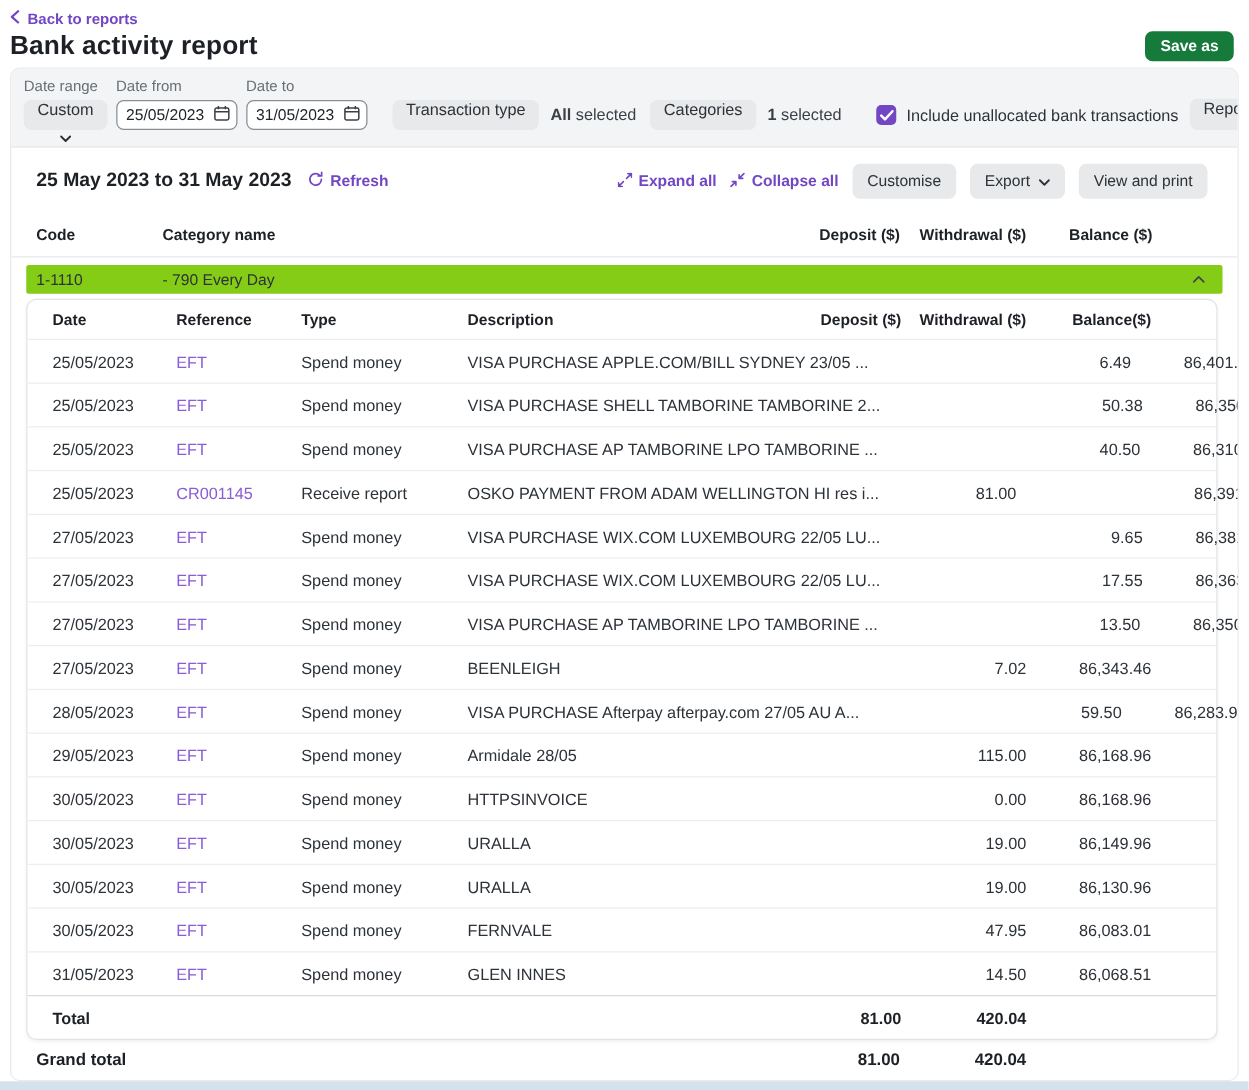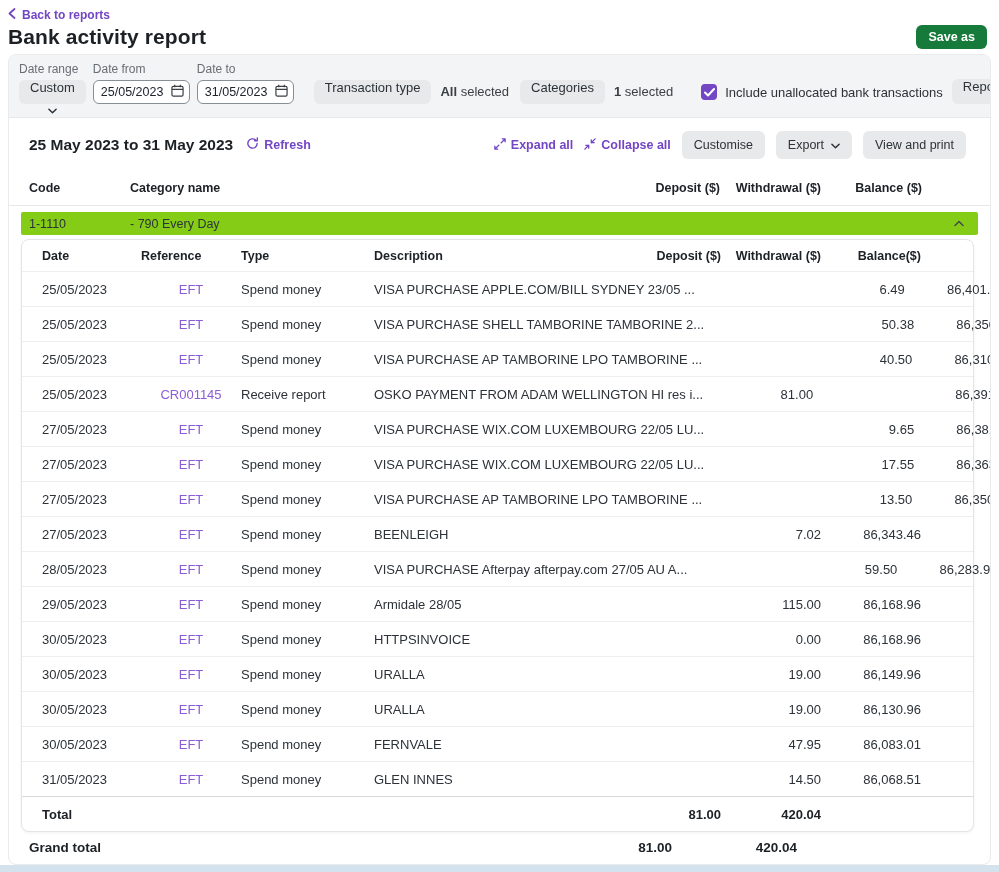--- a/index.html
+++ b/index.html
@@ -65,27 +65,27 @@
   .group-chevron { display:flex; align-items:center; cursor:pointer; color:#3f454c; }
 
   
   .inner-card { margin:4px 16px 0 12px; border:1px solid #e2e4e7; border-radius:8px;
     box-shadow:0 1px 3px rgba(20,30,40,.06); background:#fff; }
   .inner-grid { display:grid; grid-template-columns:99px 100px 133px 1fr 110px 100px 100px; }
   .inner-head { padding:8px 52px 8px 20px; height:31px; font-size:12.5px; font-weight:700; color:#1d2126; align-items:center; }
   .t-row { padding:0 52px 0 20px; height:35px; align-items:center; border-top:1px solid #eceef0;
     font-size:13px; color:#2c3238; }
   .t-row .desc { white-space:nowrap; overflow:visible; }
-  .ref-link { color:#8a5cd6; font-size:13px;text-align:center; }
+  .ref-link { color:#8a5cd6; font-size:13px; }
   .total-row { padding:9px 52px 9px 20px; height:35px; border-top:1px solid #d8dbde;
     font-size:13px; font-weight:700; color:#1d2126; align-items:center; }
 
   
   .grand-row { margin-top:auto; padding:8px 68px 9px 20px; height:33px;
-    font-size:13.5px; font-weight:700; color:#1d2126; align-items:center;gap:24px; }
+    font-size:13.5px; font-weight:700; color:#1d2126; align-items:center; }
 
   .bottom-strip { position:absolute; left:0; right:0; bottom:0; height:7px; background:#d4e2ee; }
 </style>
 </head>
 <body>
 
 <div class="top-header">
   <a class="back-link">
     <span>
       <svg width="8" height="11" viewBox="0 0 8 11">

